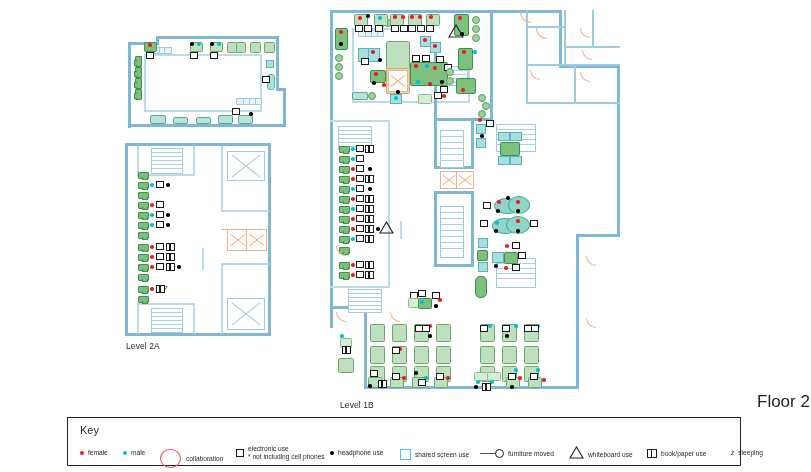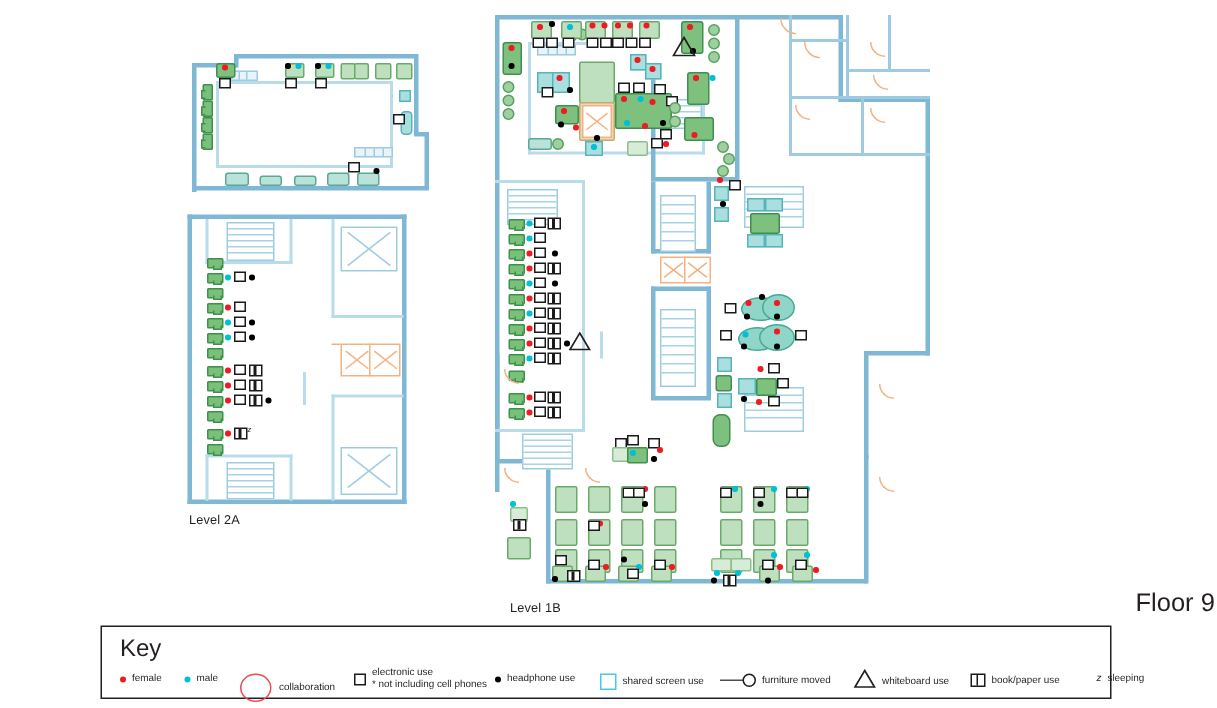--- a/index.html
+++ b/index.html
@@ -49,21 +49,21 @@
   .book{position:absolute;width:7px;height:5.5px;border:1.2px solid #1a1a1a;background:#fff;}
   .book:after{content:"";position:absolute;left:2.4px;top:-0.3px;bottom:-0.3px;width:1.2px;background:#1a1a1a;}
   .sleep{position:absolute;font-size:5px;color:#231f20;font-style:italic;}
   .tri{position:absolute;}
   .peanut{position:absolute;background:#8fd6c9;border:1px solid #45a99a;border-radius:50%;}
 
   .plabel{position:absolute;font-size:8.5px;color:#231f20;letter-spacing:0.1px;}
   .floortitle{position:absolute;font-size:17px;color:#231f20;}
 
   .keybox{position:absolute;border:1.3px solid #231f20;background:#fff;}
-  .keytitle{position:absolute;left:12px;top:6px;font-size:16px;color:#231f20;}
+  .keytitle{position:absolute;left:12px;top:6px;font-size:11px;color:#231f20;}
   .kitem{position:absolute;display:flex;align-items:center;font-size:6.6px;color:#231f20;
          white-space:nowrap;}
   .kitem .glyph{position:relative;margin-right:4px;flex:0 0 auto;}
   .ktwo{line-height:7.6px;}
 </style>
 </head>
 <body>
 
 <div class="plan" style="left:128px;top:36px;width:158px;height:92px;">
   <div class="wall" style="left:0;top:6px;width:3px;height:86px;"></div>
@@ -630,21 +630,21 @@
   <div class="door" style="left:250px;top:66px;width:9px;height:9px;border-radius:0 0 0 100%;"></div>
   <div class="door" style="left:6px;top:240px;width:9px;height:9px;border-radius:0 0 0 100%;"></div>
   <div class="door" style="left:6px;top:306px;width:9px;height:9px;border-radius:0 0 0 100%;"></div>
   <div class="door" style="left:60px;top:306px;width:9px;height:9px;border-radius:0 0 0 100%;"></div>
   <div class="door" style="left:256px;top:250px;width:9px;height:9px;border-radius:0 0 0 100%;"></div>
   <div class="door" style="left:256px;top:312px;width:9px;height:9px;border-radius:0 0 0 100%;"></div>
 </div>
 
 <div class="plabel" style="left:126px;top:341px;">Level 2A</div>
 <div class="plabel" style="left:340px;top:400px;">Level 1B</div>
-<div class="floortitle" style="left:757px;top:392px;">Floor 9</div>
+<div class="floortitle" style="left:757px;top:392px;">Floor 2</div>
 
 <div class="keybox" style="left:67px;top:417px;width:672px;height:47px;">
   <div class="keytitle">Key</div>
 
   <div class="kitem" style="left:12px;top:31px;">
     <span class="glyph" style="width:4px;height:4px;border-radius:50%;background:#ed1c24;display:inline-block;"></span>
     <span>female</span>
   </div>
 
   <div class="kitem" style="left:55px;top:31px;">

